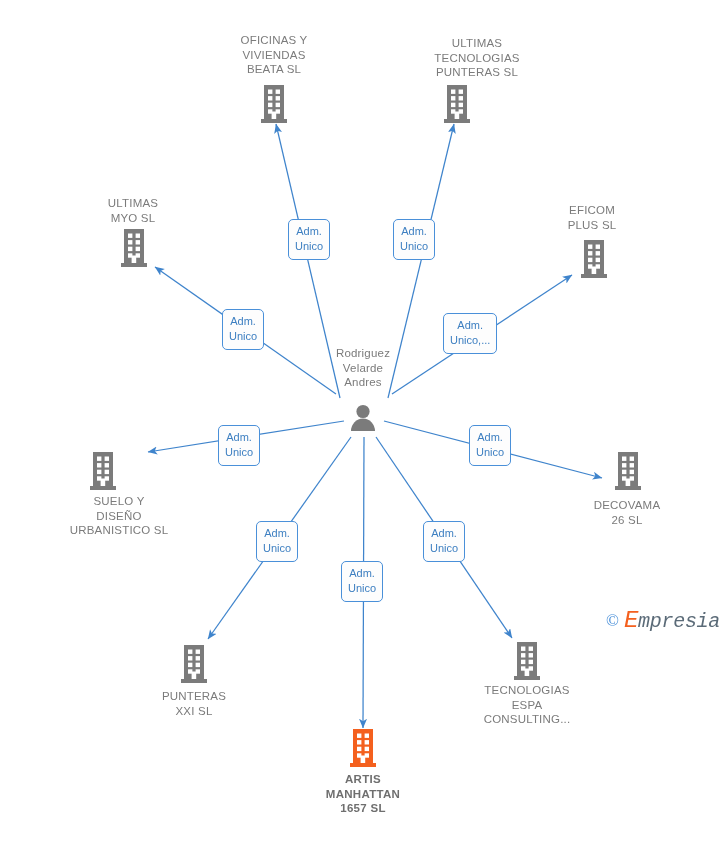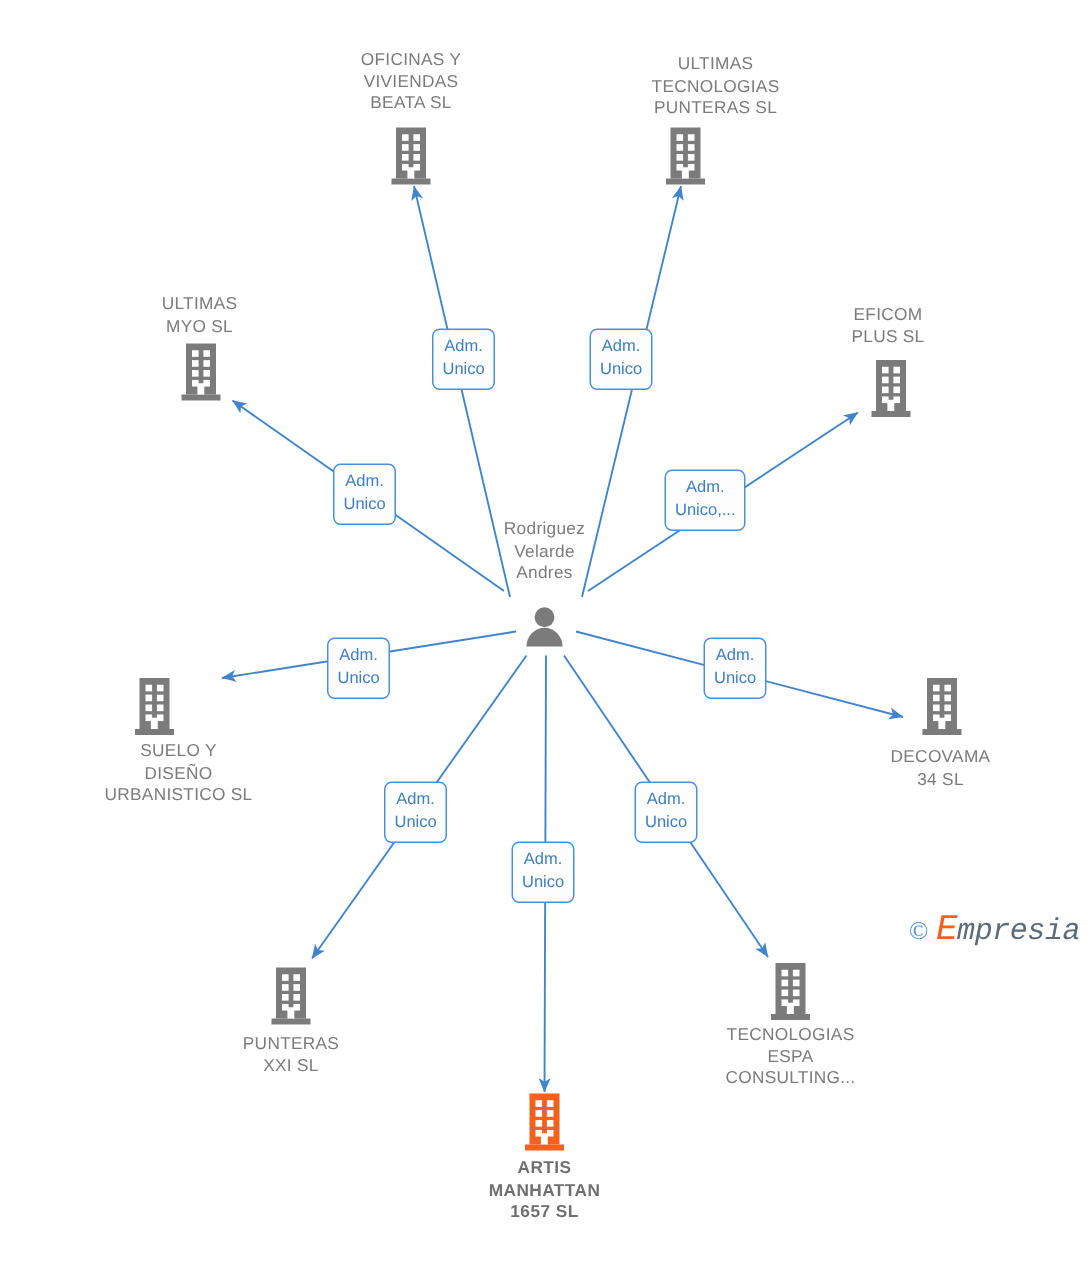--- a/index.html
+++ b/index.html
@@ -237,21 +237,21 @@
 TECNOLOGIAS
 PUNTERAS  SL</div>
       <div class="node-label" style="left: 0px; top: 196px; width: 200px; transform: translateX(33px);">ULTIMAS
 MYO SL</div>
       <div class="node-label" style="left: 0px; top: 203px; width: 200px; transform: translateX(492px); text-align: center;">EFICOM
 PLUS  SL</div>
       <div class="node-label" style="left: 16px; top: 494px; width: 200px; transform: translateX(3px);">SUELO Y
 DISEÑO
 URBANISTICO SL</div>
       <div class="node-label" style="left: 0px; top: 498px; width: 200px; transform: translateX(527px);">DECOVAMA
-34 SL</div>
+26 SL</div>
       <div class="node-label" style="left: 0px; top: 689px; width: 200px; transform: translateX(94px);">PUNTERAS
 XXI  SL</div>
       <div class="node-label" style="left: 0px; top: 683px; width: 200px; transform: translateX(427px);">TECNOLOGIAS
 ESPA
 CONSULTING...</div>
       <div class="node-label focal" style="left: 0px; top: 772px; width: 200px; transform: translateX(263px); text-align: center;">ARTIS
 MANHATTAN
 1657  SL</div>
       <div class="node-label" style="left: 0px; top: 346px; width: 200px; transform: translateX(263px);">Rodriguez
 Velarde

